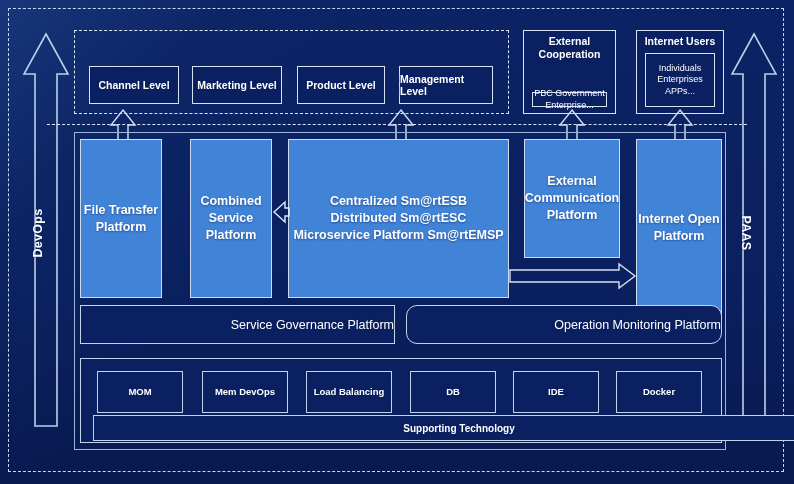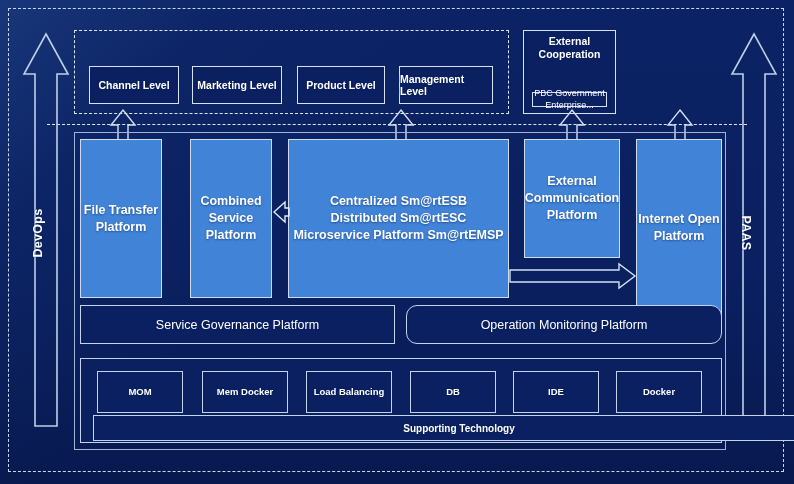--- a/index.html
+++ b/index.html
@@ -98,21 +98,21 @@
   #plat-file{left:80px;top:139px;width:82px;height:159px;font-size:12.5px;line-height:17px;}
   #plat-combined{left:190px;top:139px;width:82px;height:159px;font-size:12.5px;line-height:17px;}
   #plat-esb{left:288px;top:139px;width:221px;height:159px;font-size:12.5px;line-height:17px;}
   #plat-extcomm{left:524px;top:139px;width:96px;height:119px;font-size:12.5px;line-height:17px;}
   #plat-internet{left:636px;top:139px;width:86px;height:178px;font-size:12.5px;line-height:17px;}
 
   
   .gov{
     position:absolute;top:305px;height:39px;
     border:1.3px solid #c3d4ea;box-sizing:border-box;background:#0a2060;
-    display:flex;align-items:center;justify-content:center;
+    display:flex;align-items:center;justify-content:flex-end;
     font-size:12.5px;color:#ffffff;text-shadow:0 0 2px #0a2060;
   }
   #gov-0{left:80px;width:315px;}
   #gov-1{left:406px;width:316px;border-radius:11px;}
 
   
   .support-frame{
     position:absolute;left:80px;top:358px;width:642px;height:85px;
     border:1.3px solid #c3d4ea;box-sizing:border-box;background:#0a2060;
   }
@@ -173,20 +173,24 @@
   </div>
   <div class="level-box" id="level-3">
     <span>Management Level</span>
   </div>
 
   <div class="actor-box" id="actor-ext">
     <div class="actor-title">External Cooperation</div>
     <div class="actor-inner">PBC Government Enterprise...</div>
   </div>
 
+  <div class="actor-box" id="actor-net">
+    <div class="actor-title">Internet Users</div>
+    <div class="actor-inner">Individuals Enterprises APPs...</div>
+  </div>
 
   <div class="split-line"></div>
 
   <svg class="conn" style="left:108px;top:108px;" width="30" height="34">
     <path d="M15 2 L27 17 L20 17 L20 33 L10 33 L10 17 L3 17 Z" fill="none" stroke="#d3e0f2" stroke-width="1.4"></path>
   </svg>
   <svg class="conn" style="left:386px;top:108px;" width="30" height="34">
     <path d="M15 2 L27 17 L20 17 L20 33 L10 33 L10 17 L3 17 Z" fill="none" stroke="#d3e0f2" stroke-width="1.4"></path>
   </svg>
   <svg class="conn" style="left:557px;top:108px;" width="30" height="34">
@@ -236,21 +240,21 @@
   <div class="gov" id="gov-1">
     <span>Operation Monitoring Platform</span>
   </div>
 
   <div class="support-frame"></div>
 
   <div class="tech" id="tech-0">
     <span>MOM</span>
   </div>
   <div class="tech" id="tech-1">
-    <span>Mem Docker</span>
+    <span>Mem DevOps</span>
   </div>
   <div class="tech" id="tech-2">
     <span>Load Balancing</span>
   </div>
   <div class="tech" id="tech-3">
     <span>DB</span>
   </div>
   <div class="tech" id="tech-4">
     <span>IDE</span>
   </div>

